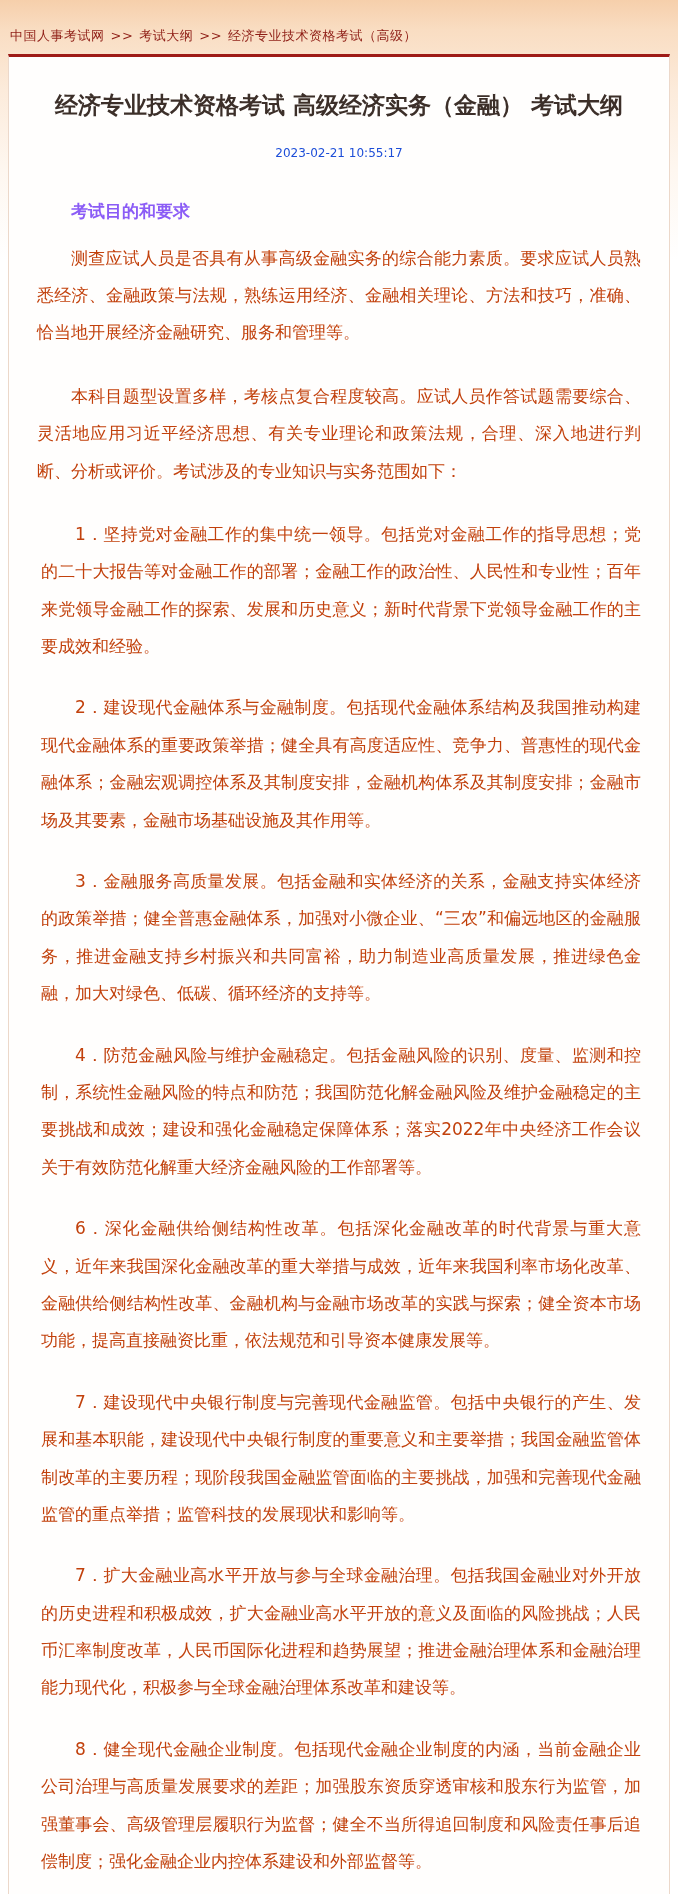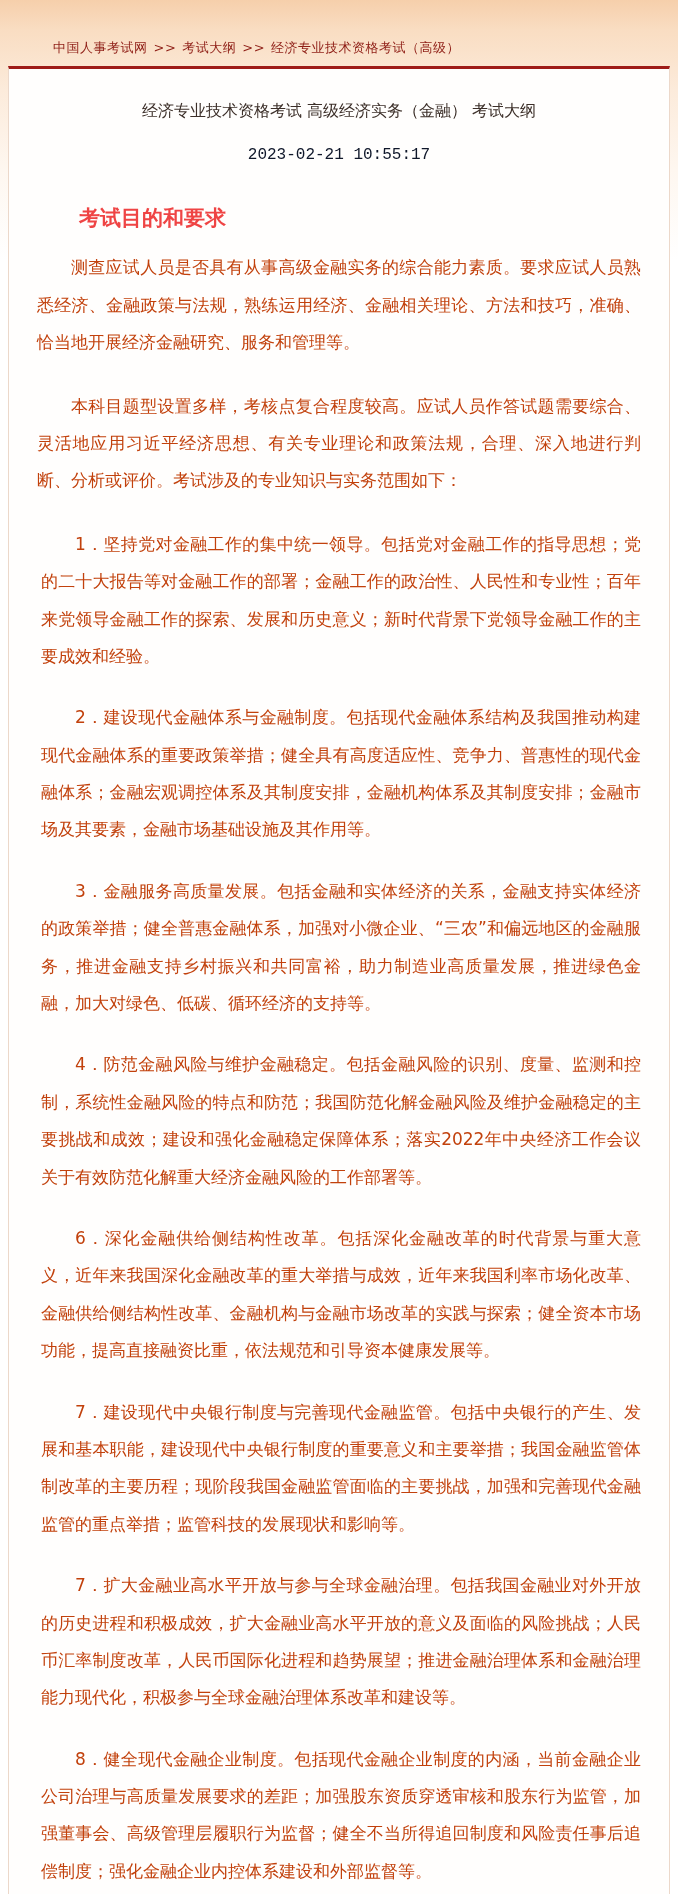--- a/index.html
+++ b/index.html
@@ -7,26 +7,25 @@
     padding: 0;
   }
   body {
     width: 678px;
     font-family: "DejaVu Sans", "Liberation Sans", sans-serif;
     background: linear-gradient(to bottom, #f6cfab 0px, #f9ddc2 30px, #fcebdb 90px, #fef7f0 170px, #ffffff 260px);
     -webkit-font-smoothing: antialiased;
   }
   
   .breadcrumb {
-    padding: 39px 10px 9px 10px;
+    padding: 27px 10px 9px 10px;
     font-size: 13px;
     color: #8e1d15;
     letter-spacing: 0.5px;
     white-space: nowrap;
-    margin-left: 43px;
   }
   .breadcrumb a {
     color: #8e1d15;
     text-decoration: none;
     cursor: pointer;
   }
   .breadcrumb .sep {
     margin: 0 6px;
     color: #8e1d15;
   }
@@ -35,38 +34,37 @@
     margin: 0 8px;
     background: #fffefd;
     border-top: 3px solid #9e1b17;
     border-left: 1px solid #ecd8ca;
     border-right: 1px solid #ecd8ca;
     box-sizing: border-box;
     padding: 14px 28px 44px 28px;
     min-height: 1825px;
   }
   .page-title {
-    font-size: 16px;
-    font-weight: 400;
+    font-size: 23px;
+    font-weight: 700;
     color: #3c2f29;
     text-align: center;
     line-height: 1.8;
     margin: 14px 18px 20px 18px;
   }
   .publish-date {
     text-align: center;
-    font-size: 16px;
-    color: #0f172a;
+    font-size: 12px;
+    color: #1d4ed8;
     margin: 0 0 30px 0;
-    font-family: Liberation Mono, monospace;
   }
   .section-heading {
-    font-size: 21px;
+    font-size: 17px;
     font-weight: 700;
-    color: #ef4444;
+    color: #8b5cf6;
     text-indent: 2em;
     margin: 46px 0 6px 0;
     line-height: 1.6;
   }
   .section-heading:first-of-type {
     margin-top: 38px;
   }
   p.body-para {
     font-size: 17px;
     line-height: 2.2;

